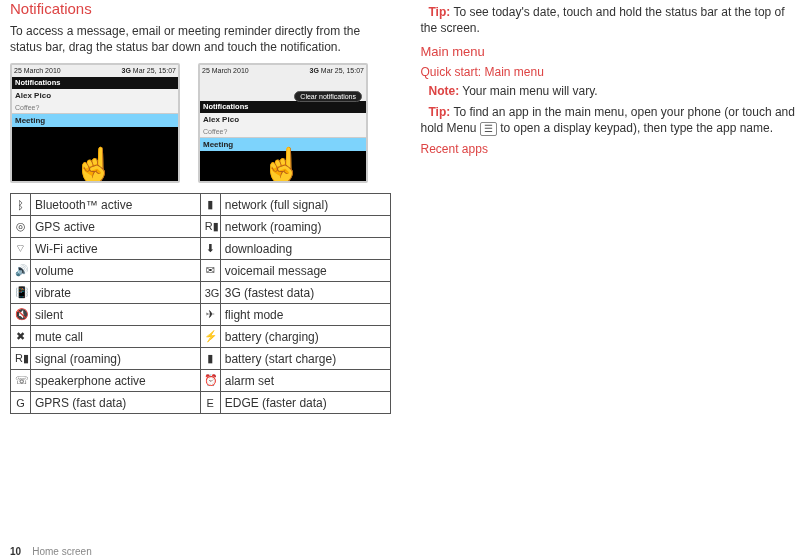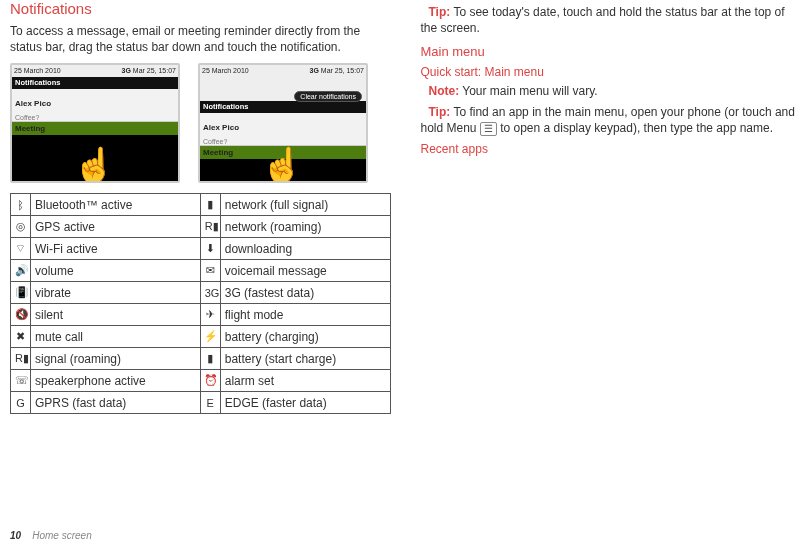--- a/index.html
+++ b/index.html
@@ -15,39 +15,39 @@
     position: relative;
   }
   .col { flex: 1; }
   .left-col { padding-right:4px; }
   h2 { color: #d44; font-size: 15px; font-weight: normal; margin-bottom: 6px; }
   h3 { color: #d44; font-size: 13px; font-weight: normal; margin: 8px 0 4px; }
   h4 { color: #d44; font-size: 12px; font-weight: normal; margin: 6px 0 4px; }
   p { font-size: 12px; line-height: 1.35; margin: 4px 0; }
   .tip-label, .note-label { color: #d44; font-weight: bold; margin-left: 8px; }
   .footer {
-    position: absolute; bottom: 16px; left: 10px;
-    font-size: 10px; color: #888; font-style: italic;
+    position: absolute; bottom: 0; left: 10px;
+    font-size: 10px; color: #888;
   }
   .footer .pgnum { color: #333; font-weight: bold; }
   
   .phones { display: flex; gap: 18px; margin: 8px 0 10px; }
   .phone {
     width: 170px; height: 120px; background:#000;
     border: 2px solid #ccc; border-radius:2px; position:relative;
     font-size:8px; color:#fff; overflow:hidden;
   }
   .phone .statusbar {
     background:#eee; color:#222; height:12px; line-height:12px;
     padding:0 2px; font-size:7px; display:flex; justify-content:space-between;
   }
   .phone .darkbar { background:#111; height:12px; line-height:12px; padding:0 3px; font-weight:bold; font-size:7.5px; }
-  .phone .white { background:#f2f2f2; color:#222; height:14px; line-height:14px; padding:8px 3px; font-size:8px; font-weight:bold;}
+  .phone .white { background:#f2f2f2; color:#222; height:14px; line-height:14px; padding:0 3px; font-size:8px; font-weight:bold;}
   .phone .sub { font-size:7px; color:#777; font-weight:normal; }
-  .phone .row { background:#4d7c0f; color:#222; height:14px; line-height:14px; padding:0 3px; font-size:8px; font-weight:bold; border-top:1px solid #ccc;}
+  .phone .row { background:#7dd3fc; color:#222; height:14px; line-height:14px; padding:0 3px; font-size:8px; font-weight:bold; border-top:1px solid #ccc;}
   .clearbtn {
     position:absolute; top:14px; right:4px; background:#222; color:#fff;
     font-size:7px; padding:1px 5px; border-radius:6px; border:1px solid #555;
   }
   .hand {
     position:absolute; bottom:-4px; left:50%; transform:translateX(-50%);
     font-size:34px; color:#ddd;
   }
   
   table.iconlist {

